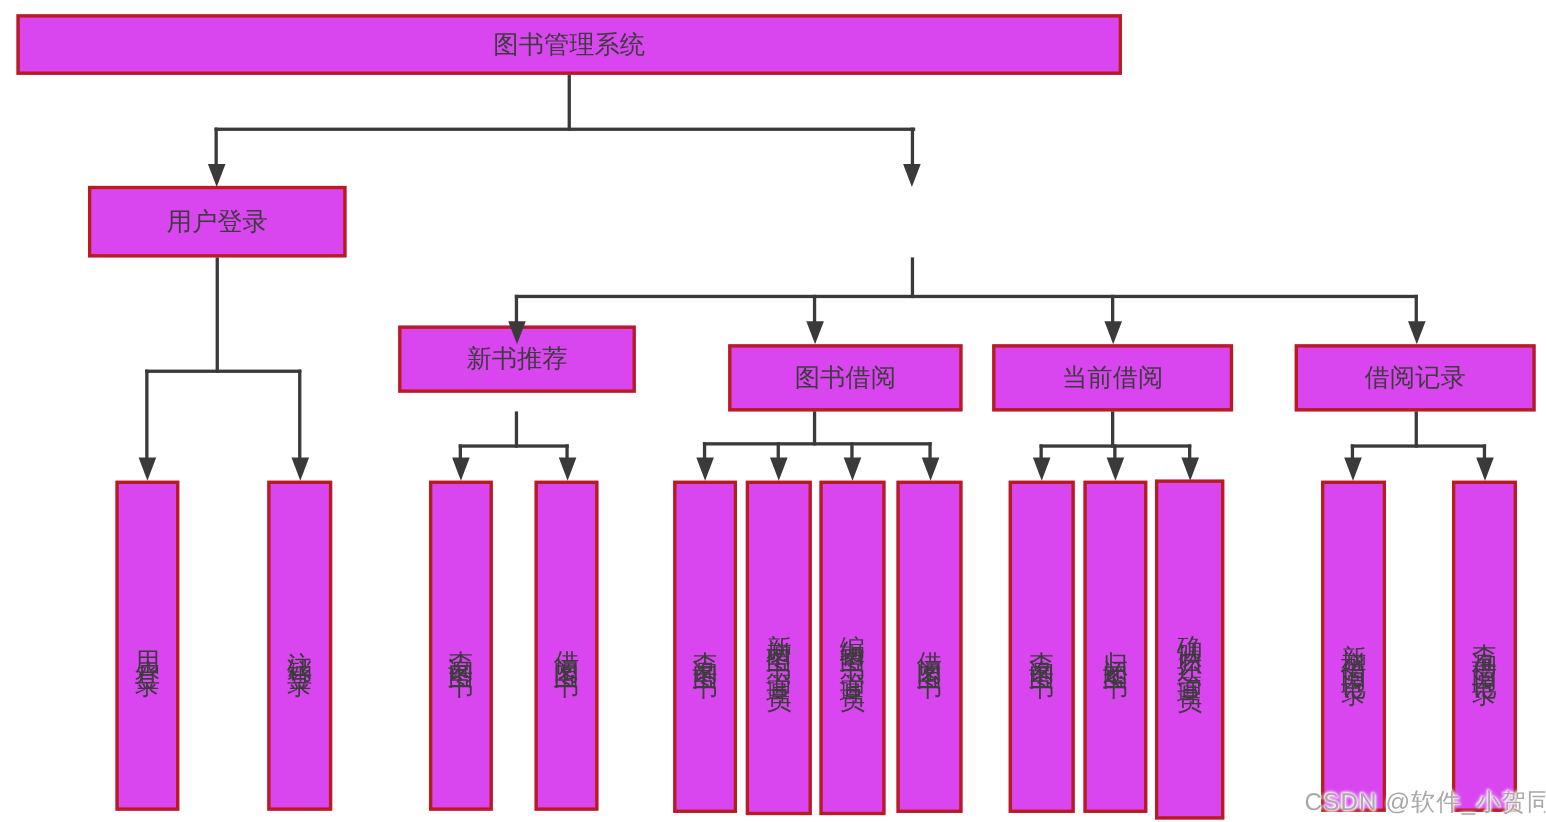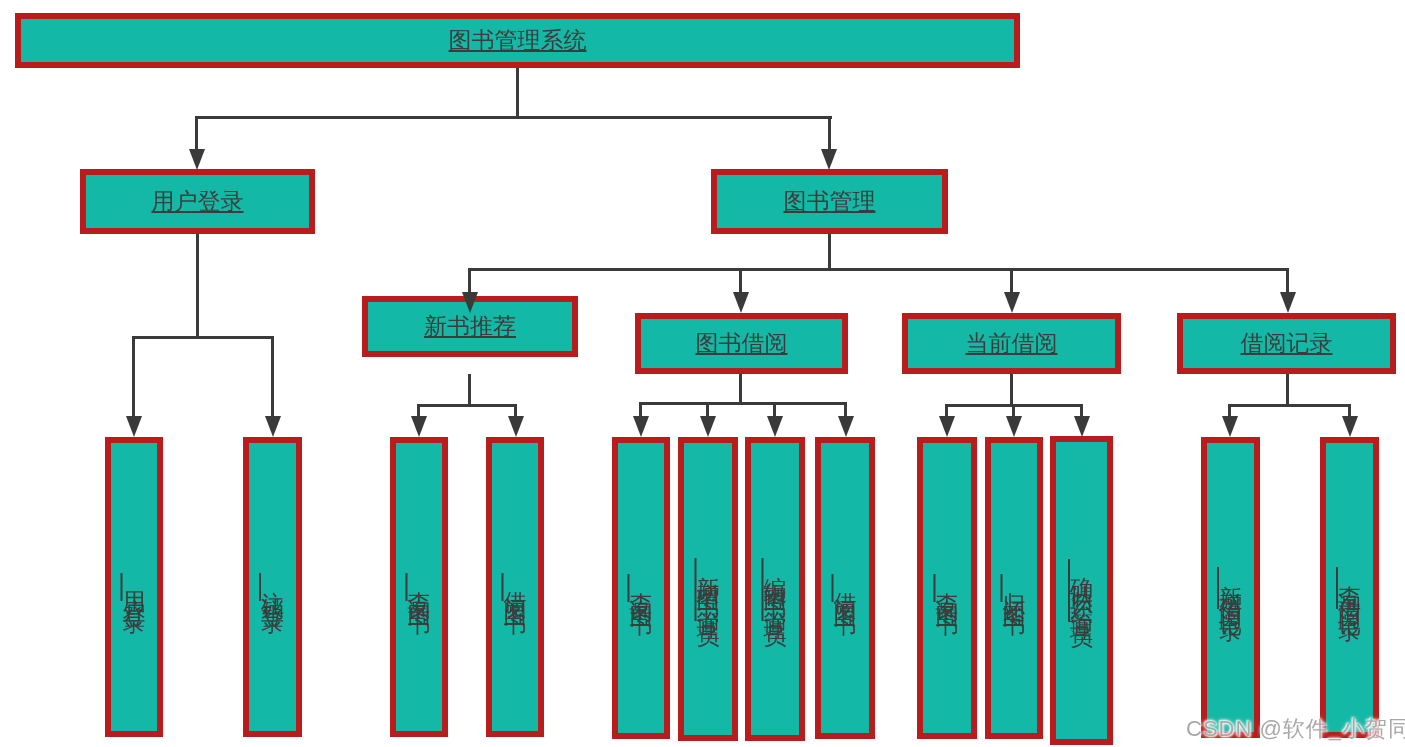--- a/index.html
+++ b/index.html
@@ -1,23 +1,23 @@
 <!DOCTYPE html>
 <html><head>
 <meta charset="utf-8">
 <style>
   html,body{margin:0;padding:0;background:#fff;}
   .canvas{
     position:relative;width:1405px;height:747px;background:#ffffff;
     font-family:"Liberation Sans","DejaVu Sans",sans-serif;overflow:hidden;
   }
   .box{
-    position:absolute;box-sizing:border-box;border:6px solid #b91c1c;background:#14b8a6;
+    position:absolute;box-sizing:border-box;border:3px solid #b91c1c;background:#d946ef;
     display:flex;align-items:center;justify-content:center;
-    color:#3c3c3c;font-size:23px;line-height:1;white-space:nowrap;text-decoration:underline;
+    color:#3c3c3c;font-size:23px;line-height:1;white-space:nowrap;
   }
   .vbox{
     writing-mode:vertical-rl;letter-spacing:7px;white-space:normal;
   }
   .hline,.vline{position:absolute;background:#3a3a3a;}
   .hline{height:3px;}
   .vline{width:3px;}
   .arr{
     position:absolute;width:0;height:0;
     border-left:8px solid transparent;border-right:8px solid transparent;
@@ -30,24 +30,23 @@
   }
 </style>
 </head>
 <body>
 
 <div class="canvas">
 
   <div class="box" style="left:15px;top:13px;width:1005px;height:55px">图书管理系统</div>
 
   <div class="box" style="left:80px;top:169px;width:235px;height:65px">用户登录</div>
-  <div class="box" style="left:711px;top:169px;width:237px;height:65px">图书管理</div>
 
   <div class="box" style="left:362px;top:296px;width:216px;height:61px">新书推荐</div>
-  <div class="box" style="left:635px;top:313px;width:213px;height:61px">图书借阅</div>
+  <div class="box" style="left:662px;top:313px;width:213px;height:61px">图书借阅</div>
   <div class="box" style="left:902px;top:313px;width:219px;height:61px">当前借阅</div>
   <div class="box" style="left:1177px;top:313px;width:219px;height:61px">借阅记录</div>
 
   <div class="box vbox" style="left:105px;top:437px;width:58px;height:300px">用户登录</div>
   <div class="box vbox" style="left:243px;top:437px;width:59px;height:300px">注销登录</div>
 
   <div class="box vbox" style="left:390px;top:437px;width:58px;height:300px">查询图书</div>
   <div class="box vbox" style="left:486px;top:437px;width:58px;height:300px">借阅图书</div>
 
   <div class="box vbox" style="left:612px;top:437px;width:58px;height:302px">查询图书</div>

